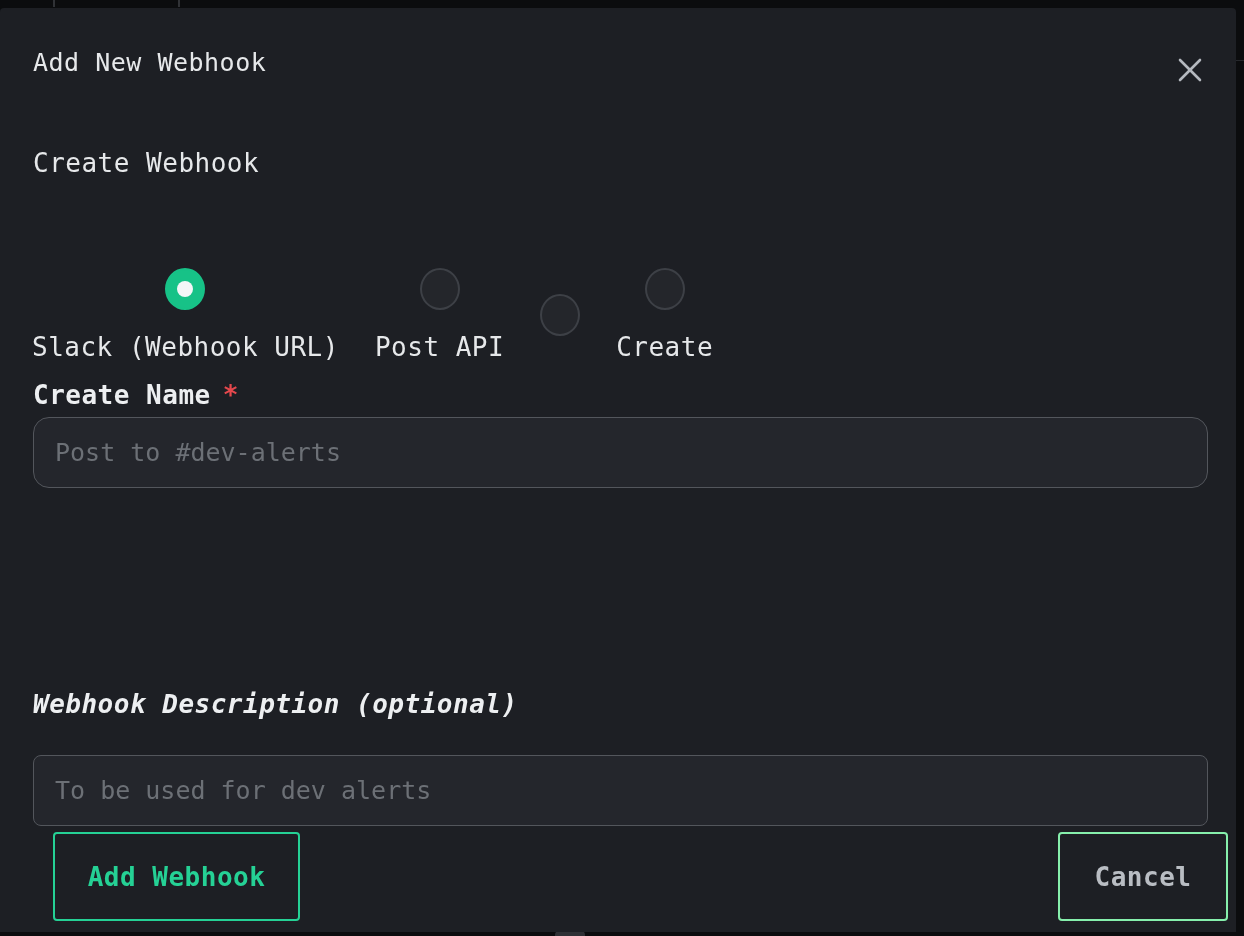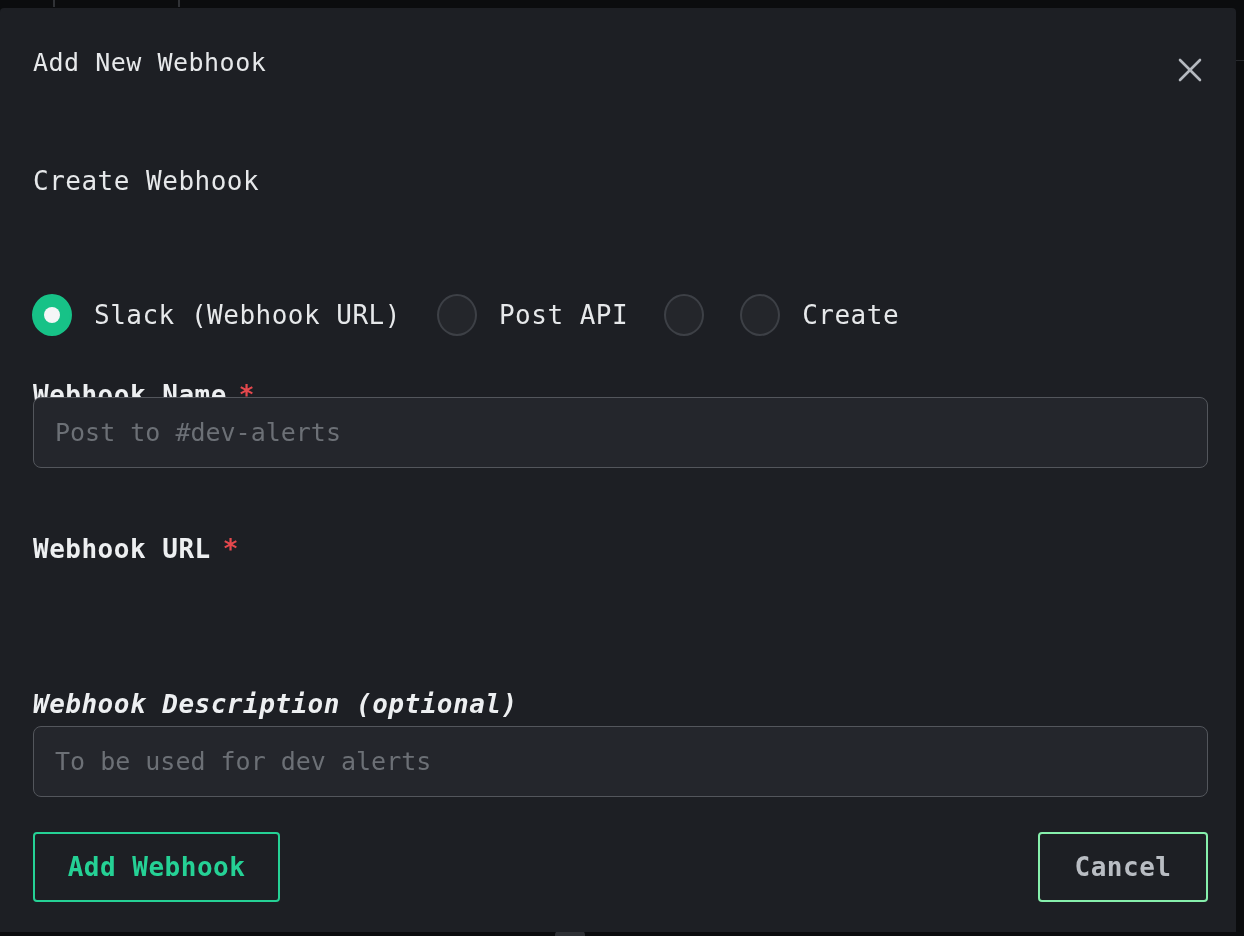--- a/index.html
+++ b/index.html
@@ -35,42 +35,42 @@
 
   .close-btn {
     position: absolute; left: 1168px; top: 40px;
     width: 44px; height: 44px;
     background: transparent; border: none; cursor: pointer;
     display: flex; align-items: center; justify-content: center;
   }
   .close-btn svg { display: block; }
 
   .form-heading {
-    position: absolute; left: 33px; top: 156px;
+    position: absolute; left: 33px; top: 138px;
     font-size: 26px; line-height: 34px;
     color: #e6e8ea; letter-spacing: 0.5px;
   }
 
   .field-label {
     position: absolute; left: 33px;
     font-size: 26px; font-weight: bold; line-height: 34px;
     color: #edeff1; letter-spacing: 0.5px;
   }
   .label-service { top: 227px; }
   .label-name    { top: 370px; }
   .label-url     { top: 524px; }
   .label-desc    { top: 679px; font-style: italic; }
   .required { color: #e5484d; margin-left: 12px; font-weight: bold; }
 
   .radio-row {
     position: absolute; left: 32px; top: 286px;
     display: flex; align-items: center; gap: 36px;
     height: 42px;
   }
-  .radio-item { display: flex; align-items: center; gap: 22px; cursor: pointer; }
+  .radio-item { display: flex; align-items: center; gap: 22px; cursor: pointer; flex-direction: column; }
   .radio {
     width: 40px; height: 42px; border-radius: 50%;
     background: #24262b; border: 2px solid #3d4046;
     display: flex; align-items: center; justify-content: center;
     flex: 0 0 auto;
   }
   .radio.selected { background: #17c287; border-color: #17c287; }
   .radio .dot { width: 16px; height: 16px; border-radius: 50%; background: #f4f6f7; display: none; }
   .radio.selected .dot { display: block; }
   .radio-label { font-size: 26px; color: #e6e8ea; letter-spacing: 0.5px; white-space: nowrap; }
@@ -80,29 +80,29 @@
     width: 1175px; height: 71px;
     background: #24262c;
     border: 1.5px solid #53565c;
     border-radius: 8px;
     padding: 0 21px;
     font-family: "DejaVu Sans Mono", "Liberation Mono", monospace;
     font-size: 25px; color: #e6e8ea;
     outline: none;
   }
   .text-input::placeholder { color: #6c7076; opacity: 1; }
-  .input-name { top: 389px; }
+  .input-name { top: 409px; border-radius: 16px; }
   .input-url  { top: 564px; }
-  .input-desc { top: 718px; }
+  .input-desc { top: 747px; }
 
   .btn {
-    position: absolute; top: 824px; height: 70px;
+    position: absolute; top: 824px; height: 89px;
     font-family: "DejaVu Sans Mono", "Liberation Mono", monospace;
     font-size: 26px; font-weight: bold; letter-spacing: 0.5px;
-    background: transparent; border-radius: 4px; cursor: pointer;
+    background: transparent; border-radius: 4px; cursor: pointer; margin-left: 20px;
   }
   .btn-primary {
     left: 33px; width: 247px;
     color: #25d195; border: 2px solid #25d195;
   }
   .btn-cancel {
     left: 1038px; width: 170px;
     color: #b9bdc3; border: 2px solid #86efac;
   }
 </style>
@@ -143,27 +143,24 @@
       <label class="radio-item">
         <span class="radio"></span>
       </label>
       <label class="radio-item">
         <span class="radio"></span>
         <span class="radio-label">Create</span>
       </label>
     </div>
 
     <div class="field-label label-name">
-      <span>Webhook Name</span><span class="required">*</span>
+      <span>Create Name</span><span class="required">*</span>
     </div>
     <input class="text-input input-name" type="text" placeholder="Post to #dev-alerts" style="">
 
-    <div class="field-label label-url">
-      <span>Webhook URL</span><span class="required">*</span>
-    </div>
 
     <div class="field-label label-desc">
       <span>Webhook Description (optional)</span>
     </div>
     <input class="text-input input-desc" type="text" placeholder="To be used for dev alerts" style="">
 
     <button class="btn btn-primary">Add Webhook</button>
     <button class="btn btn-cancel">Cancel</button>
 
   </div>

